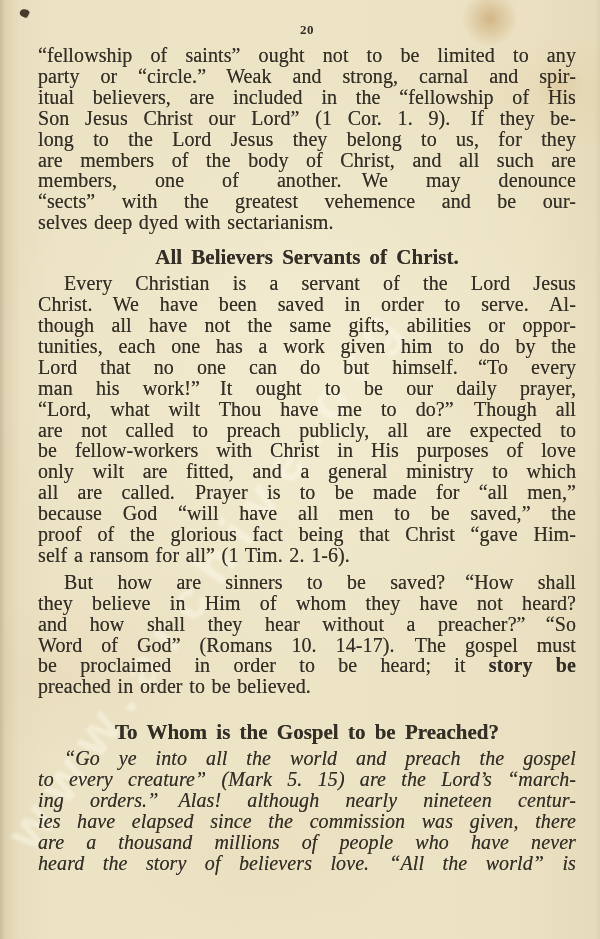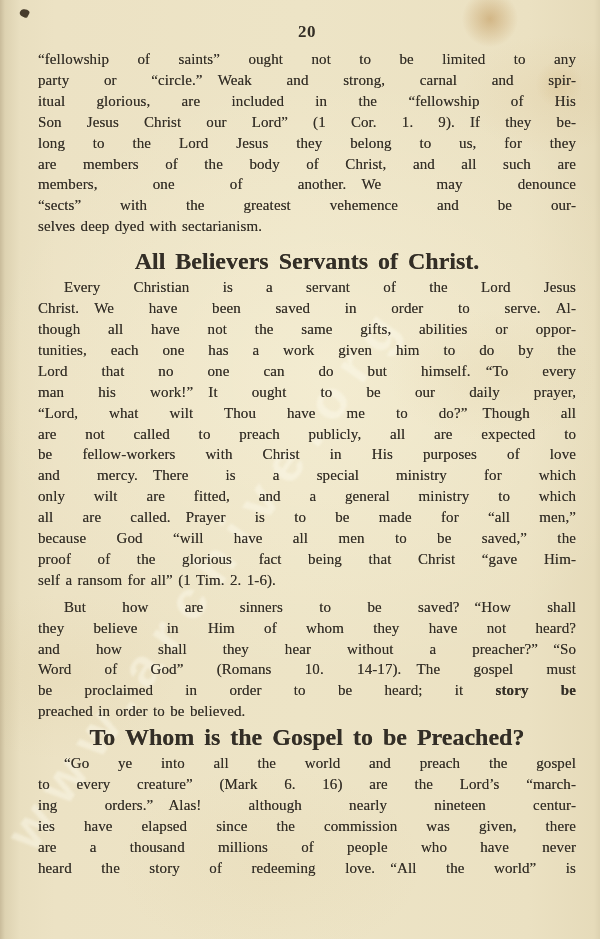--- a/index.html
+++ b/index.html
@@ -41,59 +41,59 @@
     background:radial-gradient(circle, rgba(190,146,70,0.16) 0%, rgba(190,146,70,0) 68%);
   }
   .speck {
     position:absolute; left:20px; top:9px; width:9px; height:8px;
     background:#463c2c; border-radius:65% 35% 55% 45%;
     transform:rotate(28deg);
     box-shadow:2px 2px 0 -2px rgba(70,60,44,0.8);
   }
   .text-block { position:absolute; left:38px; top:22px; width:538px; }
   .page-number {
-    text-align:center; font-weight:bold; font-size:17px;
+    text-align:center; font-weight:bold; font-size:13px;
     letter-spacing:0.5px; margin-bottom:7px;
   }
   .para {
-    font-size:15px; line-height:20.9px; word-spacing:1.5px; letter-spacing:0.1px;
+    font-size:20px; line-height:20.9px; word-spacing:1.5px; letter-spacing:0.1px;
     text-shadow:0 0 0.5px rgba(51,46,38,0.65);
   }
   .line { text-align:justify; text-align-last:justify; text-justify:inter-word; }
   .para div.line:last-of-type { text-align-last:left; }
   .para.cont div.line:last-of-type { text-align-last:justify; }
   .para.indent div.line:first-of-type { text-indent:26px; }
   .heading {
-    font-weight:bold; font-size:24px; line-height:22px; text-align:center;
+    font-weight:bold; font-size:21px; line-height:22px; text-align:center;
     word-spacing:4px; margin:13px 0 5px 0;
     text-shadow:0 0 0.5px rgba(51,46,38,0.7);
   }
-  .heading.h2 { margin-top:4px; }
+  .heading.h2 { margin-top:24px; }
   .p3 { margin-top:6px; }
-  .p4 { margin-top:4px; }
+  .p4 { margin-top:4px;font-style:italic; }
   b { font-weight:bold; }
 </style>
 </head>
 <body>
 
 <div class="page">
   <div class="mottle"></div>
   <div class="watermark">www.archive.org</div>
   <div class="stain1"></div>
   <div class="stain2"></div>
   <div class="speck"></div>
 
   <div class="text-block">
     <div class="page-number">20</div>
 
     <div class="para p1">
 
     <div class="line">“fellowship of saints” ought not to be limited to any</div>
         <div class="line">party or “circle.” Weak and strong, carnal and spir-</div>
-        <div class="line">itual glorious, are included in the “fellowship of His</div>
+        <div class="line">itual believers, are included in the “fellowship of His</div>
         <div class="line">Son Jesus Christ our Lord” (1 Cor. 1. 9). If they be-</div>
         <div class="line">long to the Lord Jesus they belong to us, for they</div>
         <div class="line">are members of the body of Christ, and all such are</div>
         <div class="line">members, one of another. We may denounce</div>
         <div class="line">“sects” with the greatest vehemence and be our-</div>
         <div class="line">selves deep dyed with sectarianism.</div>
       </div>
 
     <div class="heading h1">All Believers Servants of Christ.</div>
 
@@ -101,21 +101,20 @@
 
     <div class="line">Every Christian is a servant of the Lord Jesus</div>
         <div class="line">Christ. We have been saved in order to serve. Al-</div>
         <div class="line">though all have not the same gifts, abilities or oppor-</div>
         <div class="line">tunities, each one has a work given him to do by the</div>
         <div class="line">Lord that no one can do but himself. “To every</div>
         <div class="line">man his work!” It ought to be our daily prayer,</div>
         <div class="line">“Lord, what wilt Thou have me to do?” Though all</div>
         <div class="line">are not called to preach publicly, all are expected to</div>
         <div class="line">be fellow-workers with Christ in His purposes of love</div>
-        <div class="line">and mercy. There is a special ministry for which</div>
         <div class="line">only wilt are fitted, and a general ministry to which</div>
         <div class="line">all are called. Prayer is to be made for “all men,”</div>
         <div class="line">because God “will have all men to be saved,” the</div>
         <div class="line">proof of the glorious fact being that Christ “gave Him-</div>
         <div class="line">self a ransom for all” (1 Tim. 2. 1-6).</div>
       </div>
 
     <div class="para indent p3">
 
     <div class="line">But how are sinners to be saved? “How shall</div>
@@ -124,20 +123,20 @@
         <div class="line">Word of God” (Romans 10. 14-17). The gospel must</div>
         <div class="line"><span>be proclaimed in order to be heard; it </span><b>story be</b></div>
         <div class="line">preached in order to be believed.</div>
       </div>
 
     <div class="heading h2">To Whom is the Gospel to be Preached?</div>
 
     <div class="para indent cont p4">
 
     <div class="line">“Go ye into all the world and preach the gospel</div>
-        <div class="line">to every creature” (Mark 6. 16) are the Lord’s “march-</div>
+        <div class="line">to every creature” (Mark 5. 15) are the Lord’s “march-</div>
         <div class="line">ing orders.” Alas! although nearly nineteen centur-</div>
         <div class="line">ies have elapsed since the commission was given, there</div>
         <div class="line">are a thousand millions of people who have never</div>
-        <div class="line">heard the story of redeeming love. “All the world” is</div>
+        <div class="line">heard the story of believers love. “All the world” is</div>
       </div>
   </div>
 </div>
 
 </body></html>

